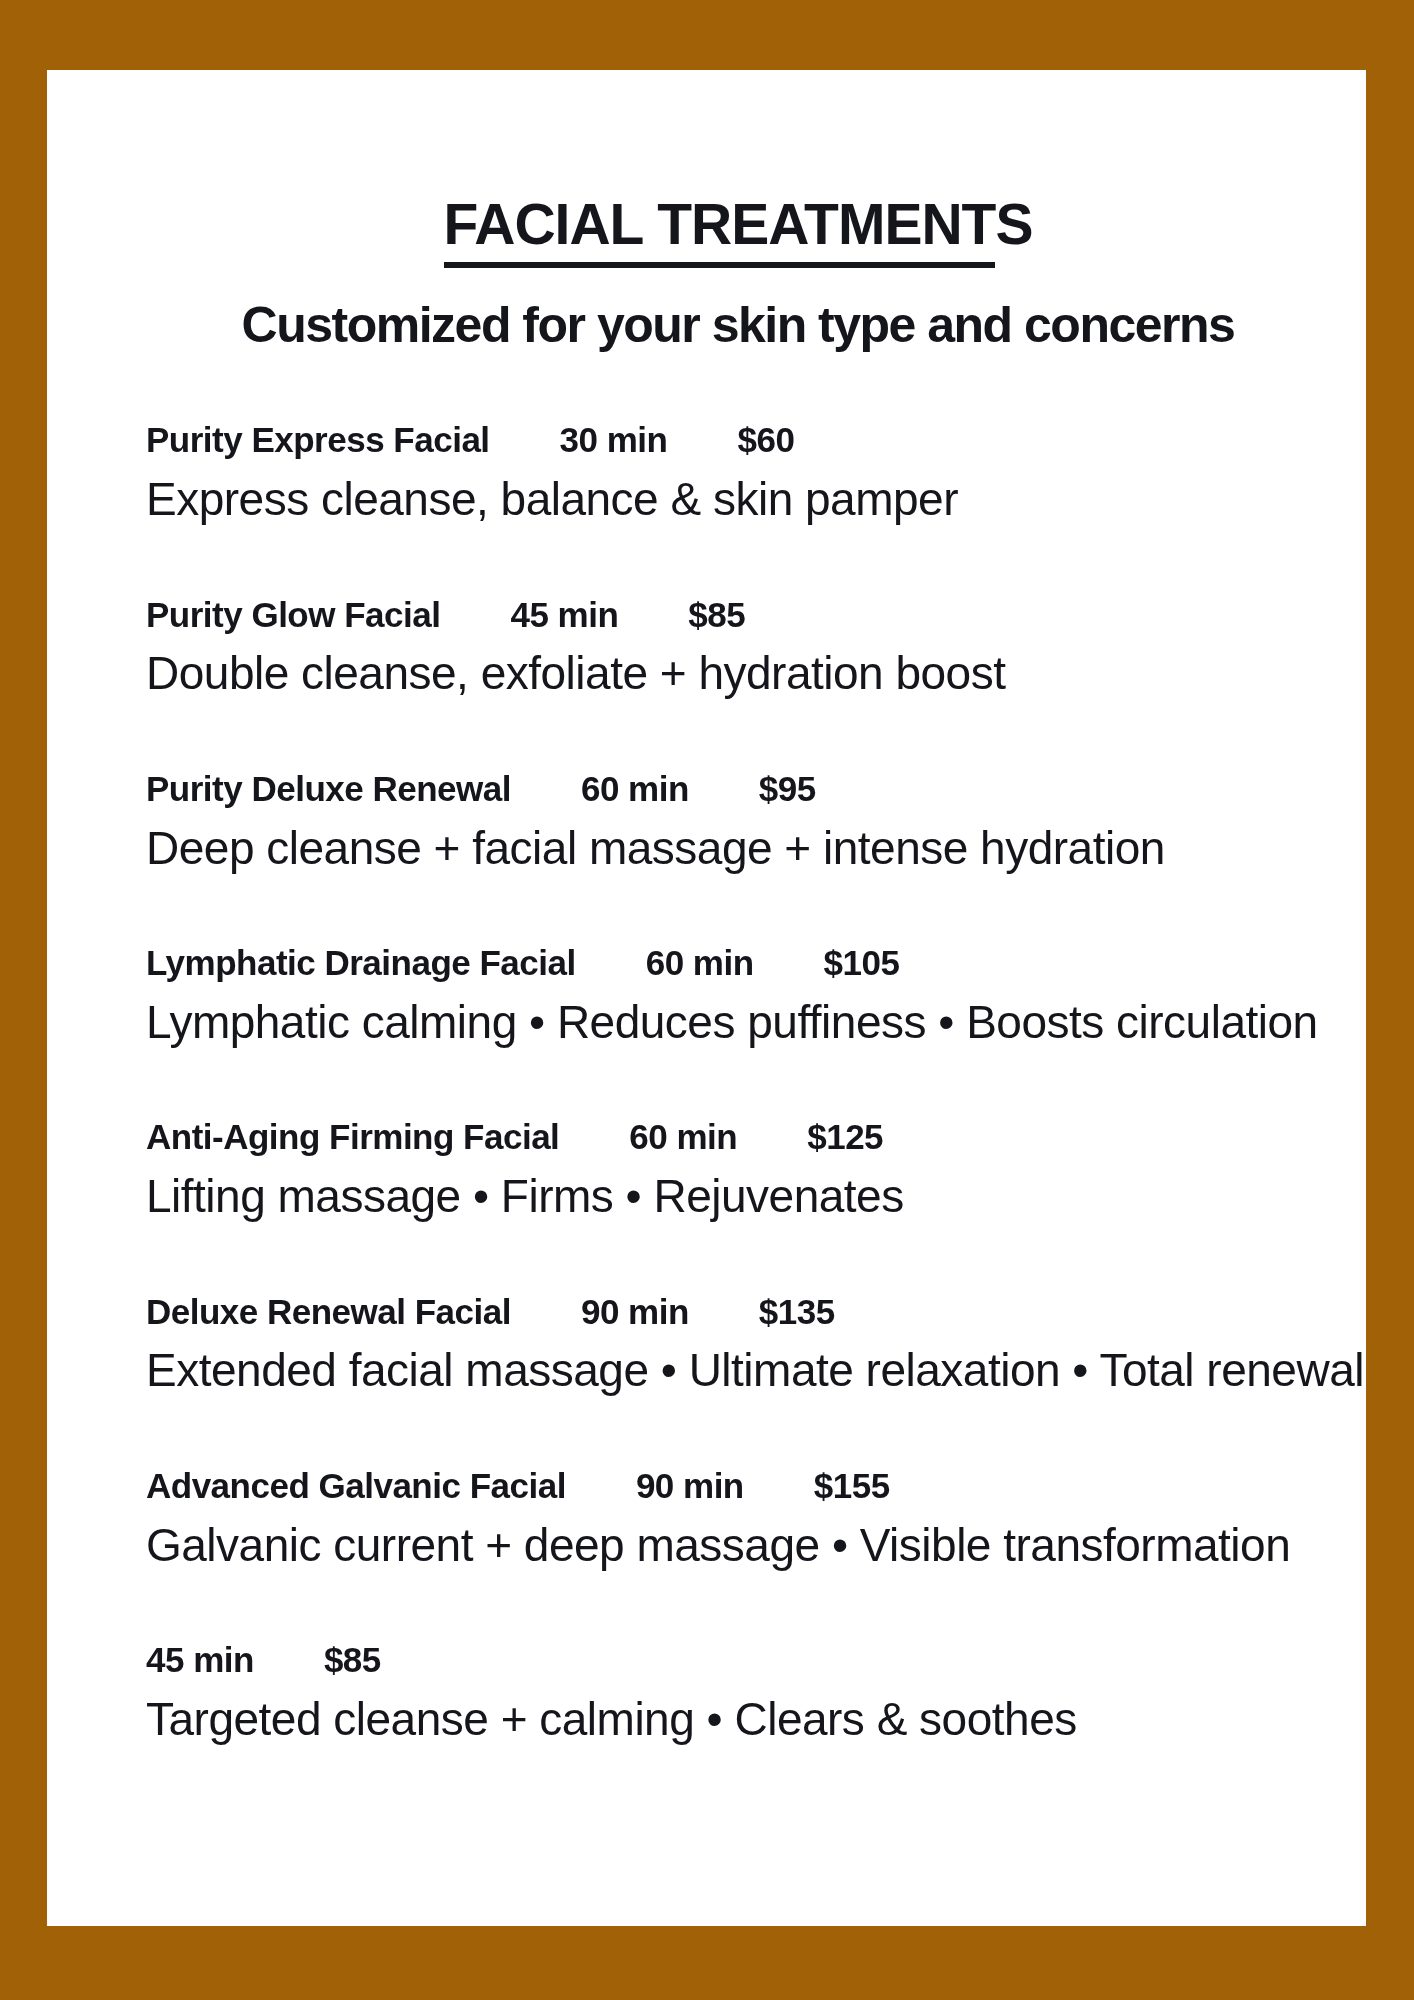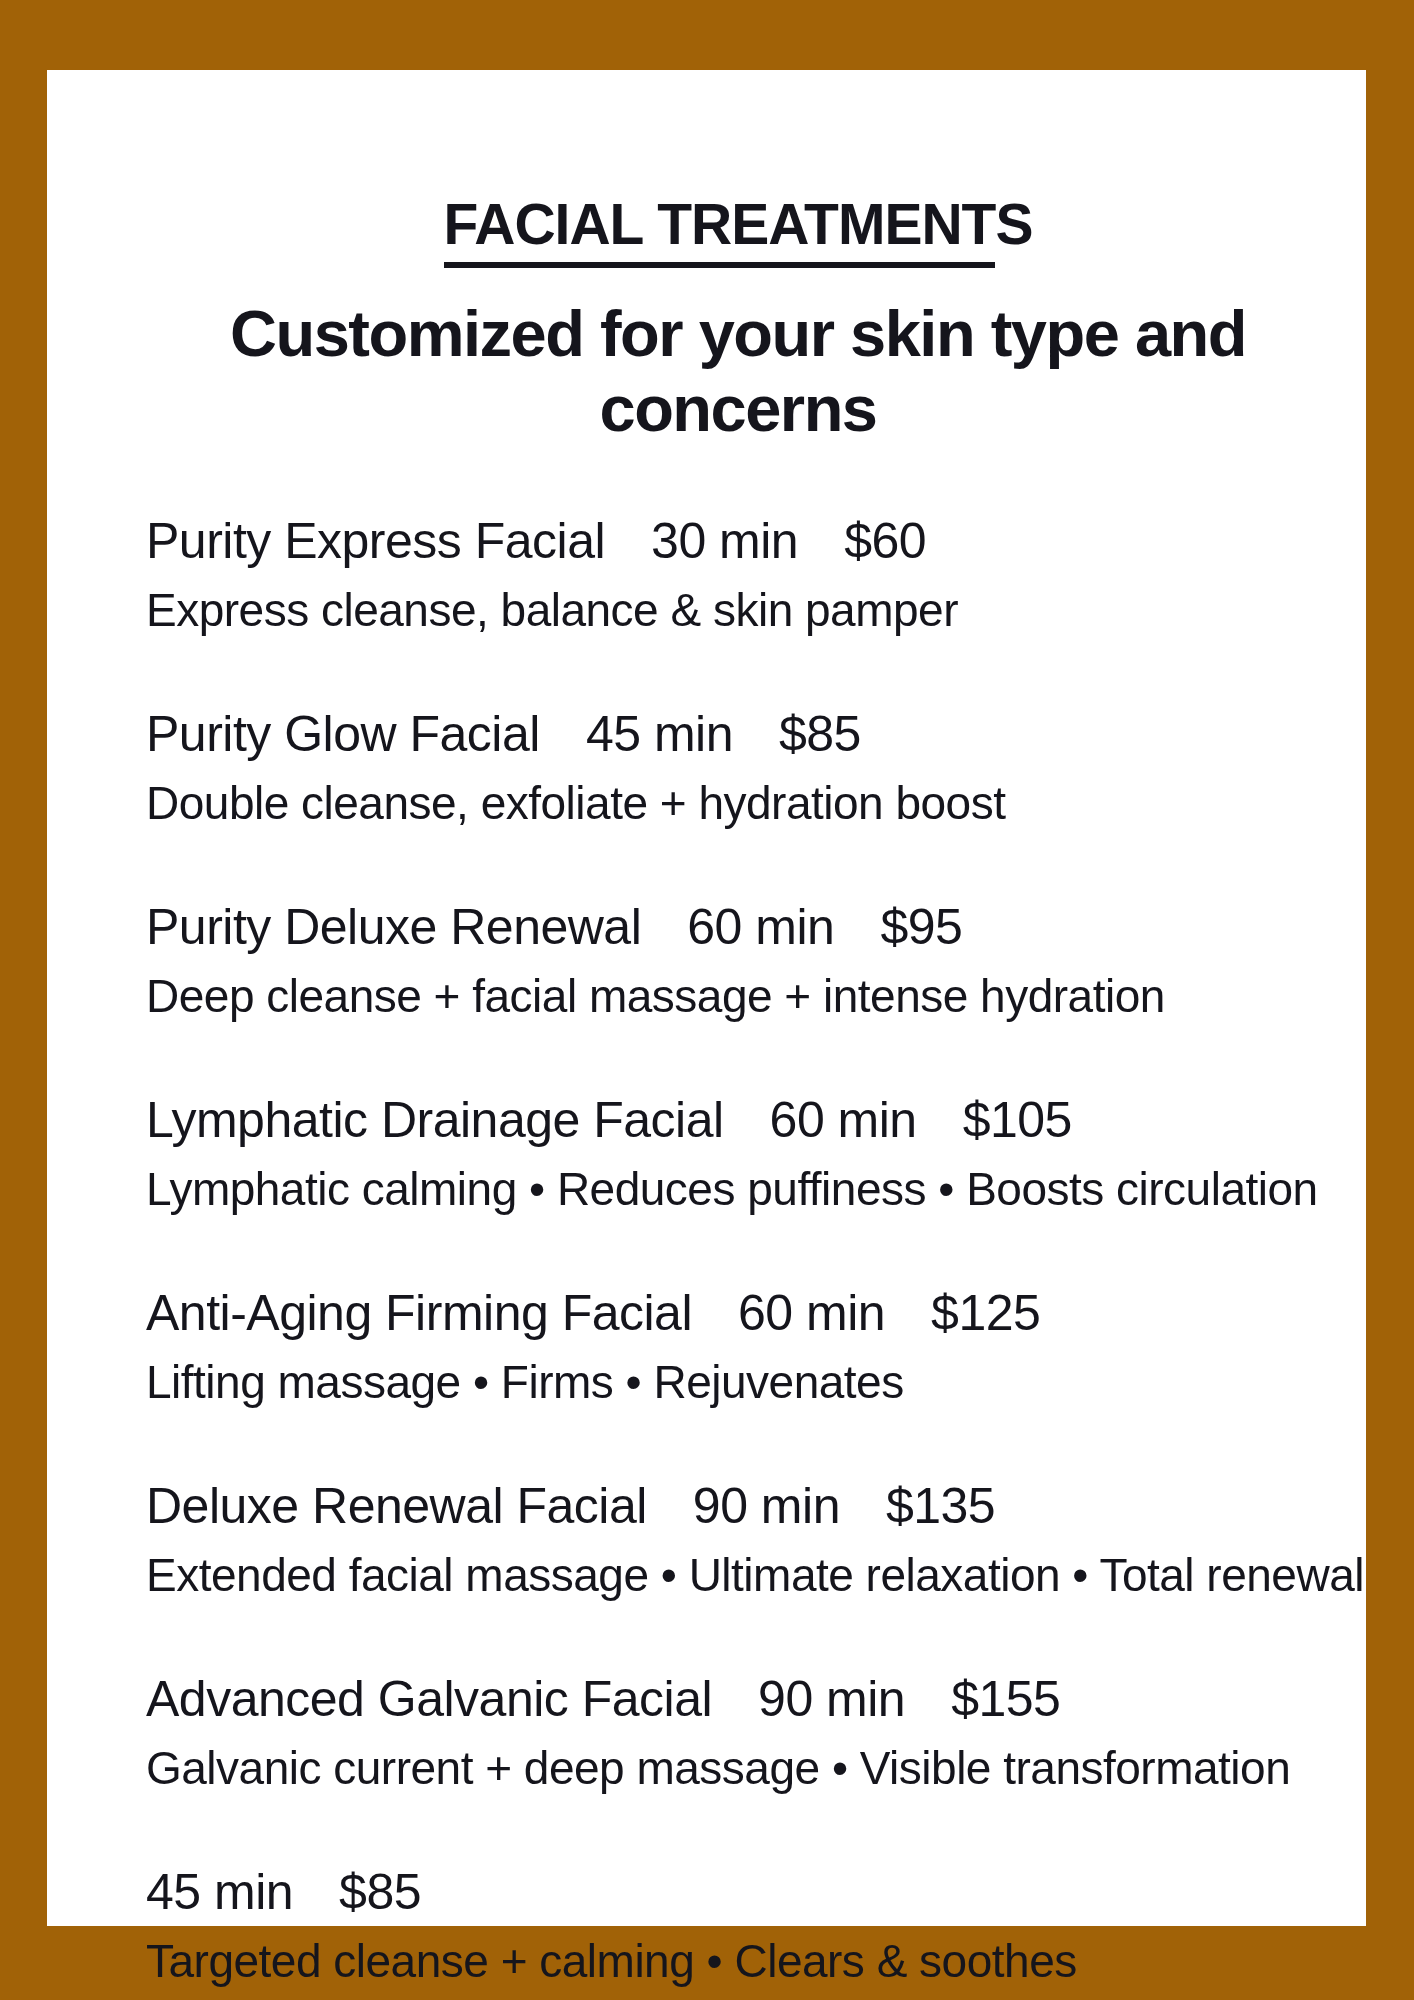--- a/index.html
+++ b/index.html
@@ -28,34 +28,34 @@
     font-weight: 700;
     letter-spacing: -1px;
     line-height: 1.2;
   }
   .title .title-underline {
     border-bottom: 6px solid #15151c;
     padding-bottom: 6px;
   }
   .subtitle {
     text-align: center;
-    font-size: 65px;
+    font-size: 50px;
     font-weight: 700;
     letter-spacing: -1.5px;
     margin-top: 30px;
     line-height: 1.15;
   }
   .menu { margin-top: 14px; }
   .item { margin-top: 64px; }
   .item-head {
     display: flex;
     align-items: baseline;
-    column-gap: 46px;
-    font-weight: 400;
-    font-size: 50px;
+    column-gap: 70px;
+    font-weight: 700;
+    font-size: 35px;
     letter-spacing: -0.5px;
     line-height: 1.25;
     white-space: nowrap;
   }
   .item-desc {
     margin: 9px 0 0 0;
     font-size: 46px;
     font-weight: 400;
     letter-spacing: -0.5px;
     line-height: 1.25;

